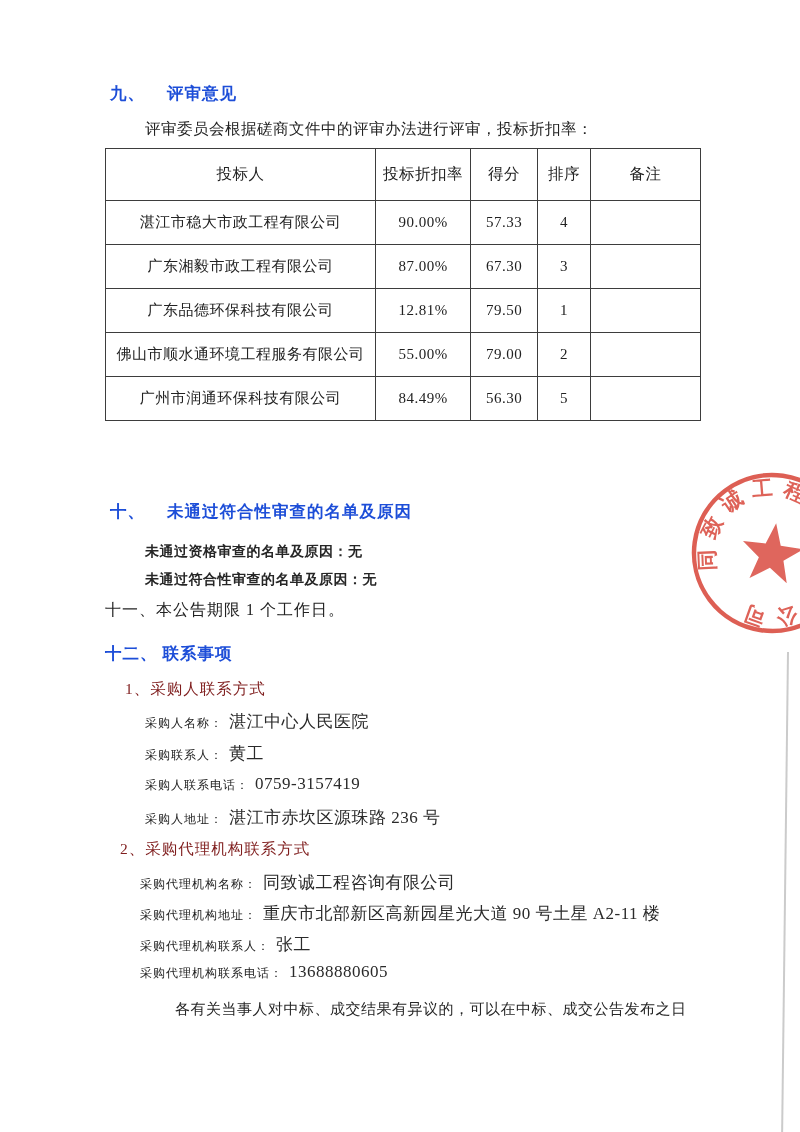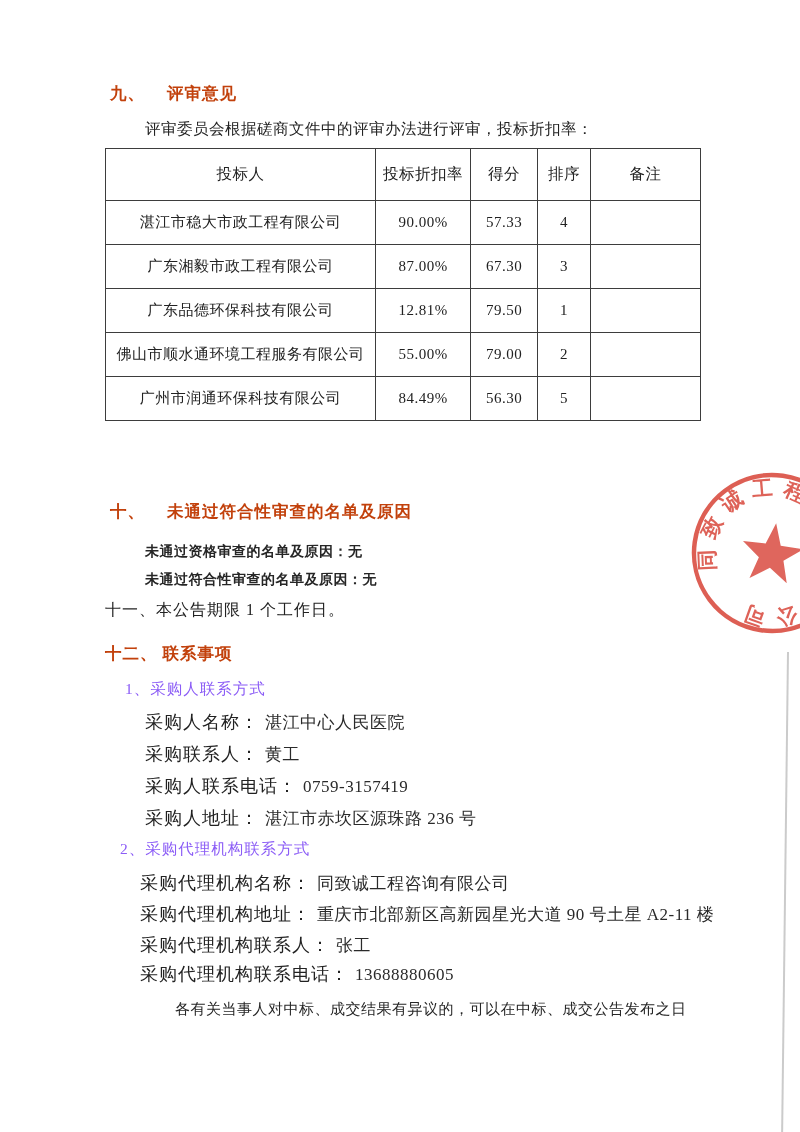--- a/index.html
+++ b/index.html
@@ -4,21 +4,21 @@
 <style>
   html,body{margin:0;padding:0;}
   body{
     width:800px;height:1132px;position:relative;overflow:hidden;
     background:#ffffff;
     font-family:"Liberation Serif","DejaVu Serif",serif;
     color:#232323;
   }
   .abs{position:absolute;}
   
-  .sec-head{font-weight:bold;font-size:16.5px;letter-spacing:1px;color:#c2410c;}
+  .sec-head{font-weight:bold;font-size:16.5px;letter-spacing:1px;color:#1d4ed8;}
   .sec-head .t-gap{margin-left:22px;}
   .sec-head .t-gap-sm{margin-left:5px;}
   
   .intro{font-size:15.5px;letter-spacing:.5px;}
   
   table.review{
     border-collapse:collapse;table-layout:fixed;width:595px;
   }
   table.review th,table.review td{
     border:1.6px solid #3d3d3d;
@@ -27,22 +27,22 @@
     letter-spacing:.5px;
     padding:0;
   }
   table.review thead tr{height:52px;}
   table.review tbody tr{height:44px;}
   table.review th{font-size:15.5px;}
   
   .sub-line{font-size:14px;font-weight:600;letter-spacing:.5px;color:#262626;}
   .plain-line{font-size:16px;letter-spacing:1px;color:#222;}
   
-  .num-head{font-size:15.5px;letter-spacing:1px;color:#8b5cf6;}
-  .c-row .lbl{font-size:18px;letter-spacing:1px;color:#222;}
+  .num-head{font-size:15.5px;letter-spacing:1px;color:#7f1d1d;}
+  .c-row .lbl{font-size:12px;letter-spacing:1px;color:#222;}
   .c-row .val{font-size:17px;letter-spacing:.5px;color:#2a2a2a;margin-left:6px;}
   .closing{font-size:15px;letter-spacing:.5px;color:#262626;}
   
   #seal-wrap{left:672px;top:453px;width:200px;height:200px;transform:rotate(8deg);opacity:.88;}
   
   #paper-edge{left:787px;top:652px;width:1.5px;height:480px;background:#cbcbcb;transform:rotate(.7deg);transform-origin:top center;}
 </style>
 </head>
 <body>
 

